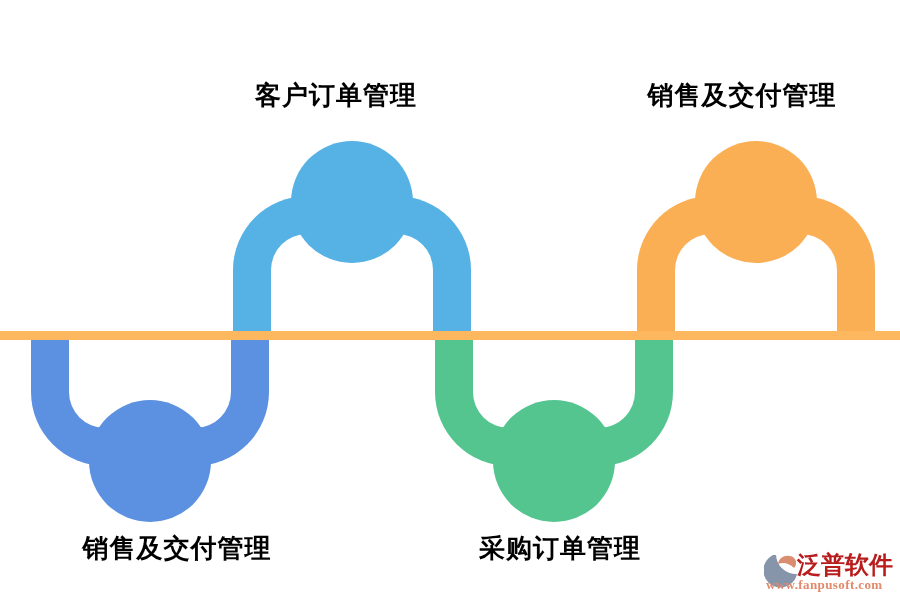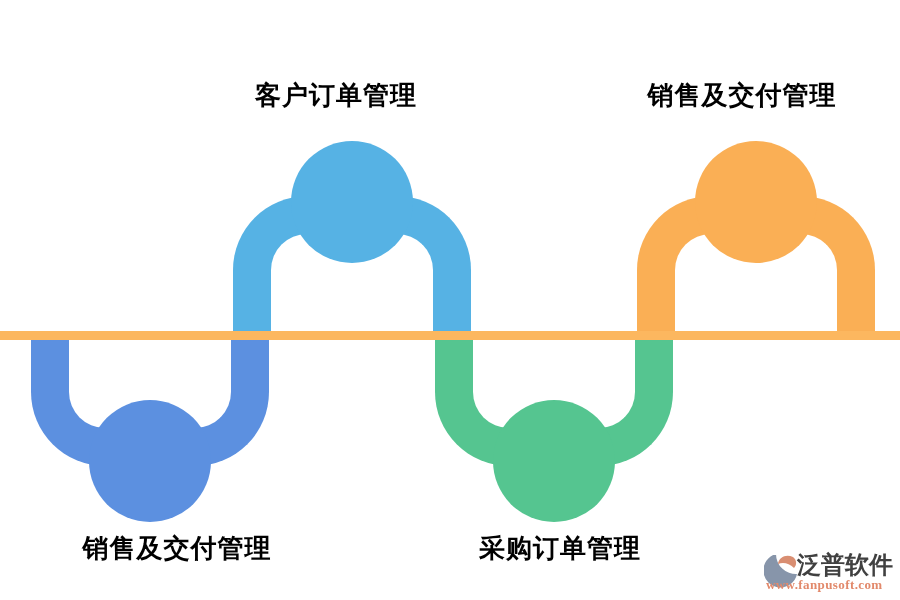--- a/index.html
+++ b/index.html
@@ -80,17 +80,17 @@
   <div class="node-label" id="label-1" style="color: rgb(0, 0, 0);">客户订单管理</div>
   <div class="node-label" id="label-2" style="color: rgb(0, 0, 0);">采购订单管理</div>
   <div class="node-label" id="label-3" style="color: rgb(0, 0, 0);">销售及交付管理</div>
 
   <div class="watermark">
     <svg class="wm-logo" viewBox="0 0 34 37">
       <path d="M 12 3 A 17 17 0 1 0 33 23 A 20 20 0 0 1 12 3 Z" style="fill: rgb(135, 149, 170);"></path>
       <path d="M 2 15 A 17 17 0 0 1 10 4 L 12 9 A 13 13 0 0 0 6 16 Z" style="fill: rgb(135, 149, 170);"></path>
       <path d="M 14 13 C 15 6 22 3 29 6 C 33 9 33 14 30 17 C 25 12 19 11 14 13 Z" style="fill: rgb(217, 142, 114);"></path>
     </svg>
-    <div class="wm-brand" style="color: #404040;">泛普软件</div>
+    <div class="wm-brand" style="color: #b91c1c;">泛普软件</div>
     <div class="wm-url" style="color: rgb(226, 137, 107);">www.fanpusoft.com</div>
   </div>
 
 </div>
 
 </body></html>

